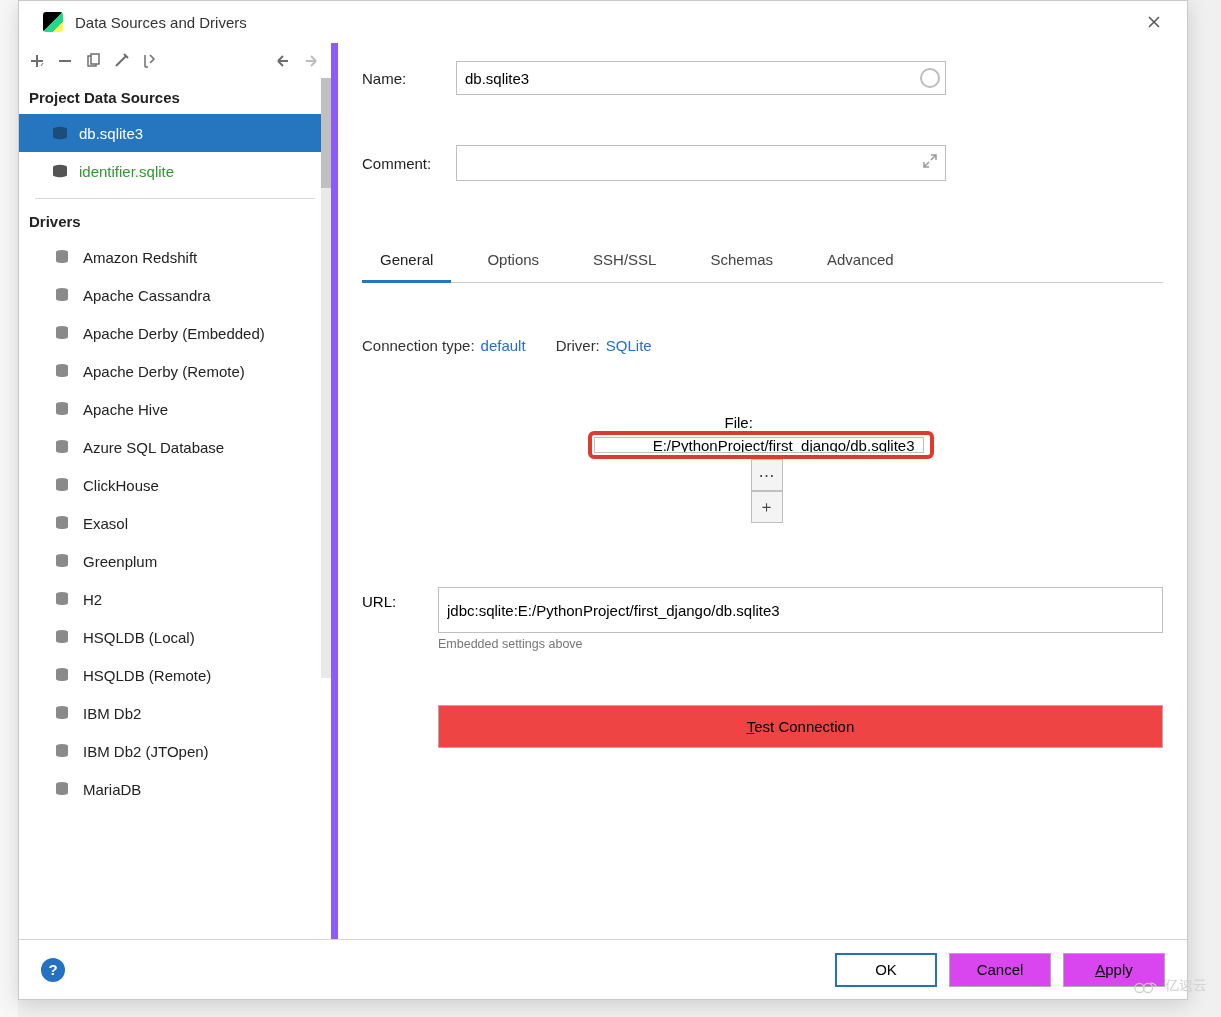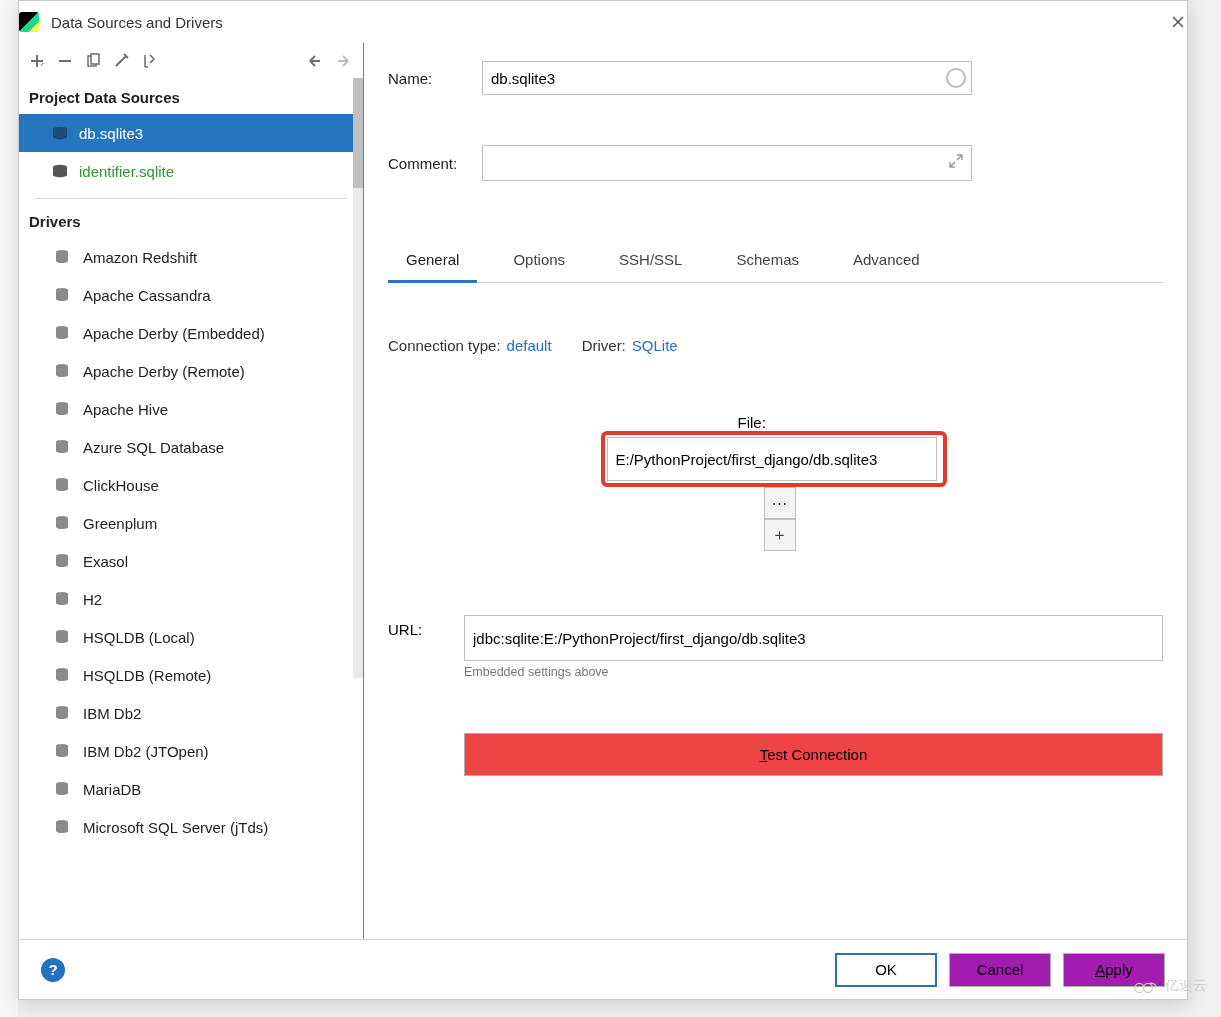--- a/index.html
+++ b/index.html
@@ -1,29 +1,29 @@
 <!DOCTYPE html>
 <html><head>
 <meta charset="utf-8">
 <style>
 * { box-sizing: border-box; margin: 0; padding: 0; font-family: "Segoe UI", Arial, sans-serif; }
 body { background: #f0f0f0; width: 1221px; height: 1017px; overflow: hidden; position: relative; }
 
 .dialog { position: absolute; left: 18px; top: 0; width: 1170px; height: 1000px; background: #fff; border: 1px solid #c8c8c8; box-shadow: 0 4px 20px rgba(0,0,0,0.15); display: flex; flex-direction: column; }
 
-.titlebar { height: 42px; display: flex; align-items: center; padding: 0 0; }
+.titlebar { height: 42px; display: flex; align-items: center; padding: 0 24px; }
 .titlebar .app-icon { width: 20px; height: 20px; background: linear-gradient(135deg,#000 0%,#000 50%,#21d789 50%,#21d789 75%, #fcf84a 75%); border-radius:3px; margin-right: 12px; }
 .titlebar .title { font-size: 15px; color: #333; flex: 1; }
 .titlebar .close-x { width: 18px; height: 18px; display:flex; align-items:center; justify-content:center; cursor:pointer; }
 .titlebar .close-x svg { stroke:#555; stroke-width:1.5; }
 
 .body { flex: 1; display: flex; min-height: 0; }
 
 
-.left { width: 345px; border-right: 1px solid #8b5cf6; display: flex; flex-direction: column; background:#fff; position:relative; }
+.left { width: 319px; border-right: 7px solid #8b5cf6; display: flex; flex-direction: column; background:#fff; position:relative; }
 .left-scroll-strip { position:absolute; right:0; top:35px; width:10px; height:600px; background:#e9e9e9; }
 .left-scroll-thumb { position:absolute; right:0; top:35px; width:10px; height:110px; background:#c0c0c0; }
 
 .toolbar { height: 36px; display: flex; align-items: center; padding: 0 6px 0 4px; }
 .toolbar .tbtn { width:28px; height:28px; display:flex; align-items:center; justify-content:center; color:#6e6e6e; cursor:pointer; }
 .toolbar .spacer { flex:1; }
 .toolbar svg { fill:#6e6e6e; stroke:#6e6e6e; }
 
 .section-h { font-weight:700; font-size:15px; color:#222; padding: 10px 10px 8px 10px; }
 .divider { height:1px; background:#d8d8d8; margin: 8px 16px 4px 16px; }
@@ -55,40 +55,40 @@
 .tab { padding: 10px 18px 12px 18px; font-size:15px; color:#444; cursor:pointer; margin-right: 18px; }
 .tab.active { color:#222; border-bottom:3px solid #2675bf; margin-bottom:-1px; }
 
 .subrow { display:flex; align-items:center; padding: 18px 0 6px 0; font-size:15px; }
 .subrow .k { color:#333; margin-right: 6px; }
 .subrow .link { color:#2470c3; cursor:pointer; margin-right: 30px; }
 
 .file-row { display:flex; align-items:center; margin-top: 18px; flex-direction: column; }
 .file-row .label { width:76px; font-size:15px; }
 .file-row .file-highlight { border:4px solid #e03a2f; border-radius:6px; padding: 2px 6px 2px 2px; display:flex; align-items:center; margin-right:4px; }
-.file-row .file-input { width: 640px; height:44px; border:1px solid #bfbfbf; padding:0 8px; font-size:15px; }
+.file-row .file-input { width: 640px; height:16px; border:1px solid #bfbfbf; padding:0 8px; font-size:15px;text-align:right; }
 .file-row .after-input { flex:1; }
 .file-row .mini-btn { width:32px; height:32px; border:1px solid #bfbfbf; background:#f4f4f4; display:flex; align-items:center; justify-content:center; margin-left:8px; cursor:pointer; font-size:16px; color:#444; }
 
 .url-row { display:flex; align-items:flex-start; margin-top: 28px; }
 .url-row .label { width:76px; font-size:15px; padding-top:6px; }
 .url-row .url-input { width:100%; height:46px; border:1px solid #bfbfbf; padding:0 8px; font-size:15px; }
 .url-row .hint { font-size:12.5px; color:#777; margin-top:4px; }
 .url-row .url-col { flex:1; }
 
 .test-btn { margin-top: 18px; margin-left: 76px; height:43px; padding:0 16px; border:1px solid #adadad; background:#ef4444; font-size:15px; cursor:pointer; }
 .test-btn .u { text-decoration:underline; }
 
 .right-filler { flex:1; }
 
 
 .footer { height:60px; border-top:1px solid #d6d6d6; display:flex; align-items:center; padding:0 22px; }
 .footer .help { width:24px; height:24px; border-radius:50%; background:#2470c3; color:#fff; display:flex; align-items:center; justify-content:center; font-size:15px; font-weight:700; cursor:pointer; }
 .footer .spacer { flex:1; }
-.footer .btn { min-width:102px; height:34px; border:1px solid #adadad; background:#a21caf; margin-left:12px; font-size:15px; cursor:pointer; }
+.footer .btn { min-width:102px; height:34px; border:1px solid #adadad; background:#d946ef; margin-left:12px; font-size:15px; cursor:pointer; }
 .footer .btn.primary { border:2px solid #2470c3; background:#fff; }
 .footer .u { text-decoration:underline; }
 
 .watermark { position:absolute; right:14px; bottom:22px; font-size:14px; color:#cfcfcf; display:flex; align-items:center; gap:6px; pointer-events:none; }
 .watermark .wm-icon { width:26px; height:18px; }
 
 .edge-dots { position:absolute; left:0; top:0; width:18px; height:1017px; background:#f7f7f7; }
 </style>
 </head>
 <body>
@@ -236,38 +236,38 @@
             </span>
             <span>ClickHouse</span>
           </div>
           <div class="driver-item">
             <span class="drv-icon">
               <svg width="18" height="16" viewBox="0 0 18 16">
                 <ellipse cx="9" cy="3" rx="6" ry="2" fill="#8a8a8a"></ellipse>
                 <path d="M3 3v9c0 1.1 2.7 2 6 2s6-.9 6-2V3" fill="#8a8a8a"></path>
               </svg>
             </span>
+            <span>Exasol</span>
+          </div>
+          <div class="driver-item">
+            <span class="drv-icon">
+              <svg width="18" height="16" viewBox="0 0 18 16">
+                <ellipse cx="9" cy="3" rx="6" ry="2" fill="#8a8a8a"></ellipse>
+                <path d="M3 3v9c0 1.1 2.7 2 6 2s6-.9 6-2V3" fill="#8a8a8a"></path>
+              </svg>
+            </span>
             <span>Greenplum</span>
           </div>
           <div class="driver-item">
             <span class="drv-icon">
               <svg width="18" height="16" viewBox="0 0 18 16">
                 <ellipse cx="9" cy="3" rx="6" ry="2" fill="#8a8a8a"></ellipse>
                 <path d="M3 3v9c0 1.1 2.7 2 6 2s6-.9 6-2V3" fill="#8a8a8a"></path>
               </svg>
             </span>
-            <span>Exasol</span>
-          </div>
-          <div class="driver-item">
-            <span class="drv-icon">
-              <svg width="18" height="16" viewBox="0 0 18 16">
-                <ellipse cx="9" cy="3" rx="6" ry="2" fill="#8a8a8a"></ellipse>
-                <path d="M3 3v9c0 1.1 2.7 2 6 2s6-.9 6-2V3" fill="#8a8a8a"></path>
-              </svg>
-            </span>
             <span>H2</span>
           </div>
           <div class="driver-item">
             <span class="drv-icon">
               <svg width="18" height="16" viewBox="0 0 18 16">
                 <ellipse cx="9" cy="3" rx="6" ry="2" fill="#8a8a8a"></ellipse>
                 <path d="M3 3v9c0 1.1 2.7 2 6 2s6-.9 6-2V3" fill="#8a8a8a"></path>
               </svg>
             </span>
             <span>HSQLDB (Local)</span>
@@ -300,29 +300,20 @@
             <span>IBM Db2 (JTOpen)</span>
           </div>
           <div class="driver-item">
             <span class="drv-icon">
               <svg width="18" height="16" viewBox="0 0 18 16">
                 <ellipse cx="9" cy="3" rx="6" ry="2" fill="#8a8a8a"></ellipse>
                 <path d="M3 3v9c0 1.1 2.7 2 6 2s6-.9 6-2V3" fill="#8a8a8a"></path>
               </svg>
             </span>
             <span>MariaDB</span>
-          </div>
-          <div class="driver-item">
-            <span class="drv-icon">
-              <svg width="18" height="16" viewBox="0 0 18 16">
-                <ellipse cx="9" cy="3" rx="6" ry="2" fill="#8a8a8a"></ellipse>
-                <path d="M3 3v9c0 1.1 2.7 2 6 2s6-.9 6-2V3" fill="#8a8a8a"></path>
-              </svg>
-            </span>
-            <span>Microsoft SQL Server (jTds)</span>
           </div>
         </div>
 
       <div class="left-scroll-strip"></div>
       <div class="left-scroll-thumb"></div>
     </div>
 
     <div class="right">
 
       <div class="form-row">

